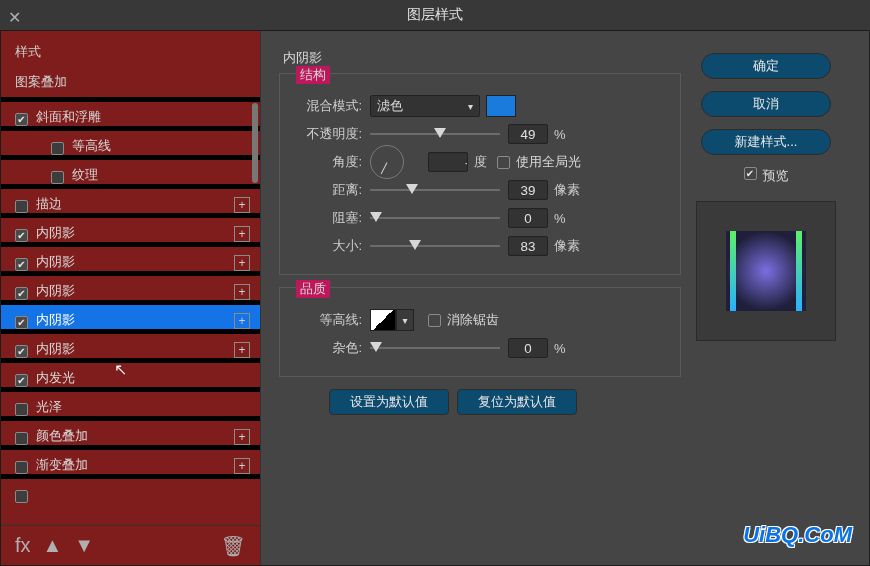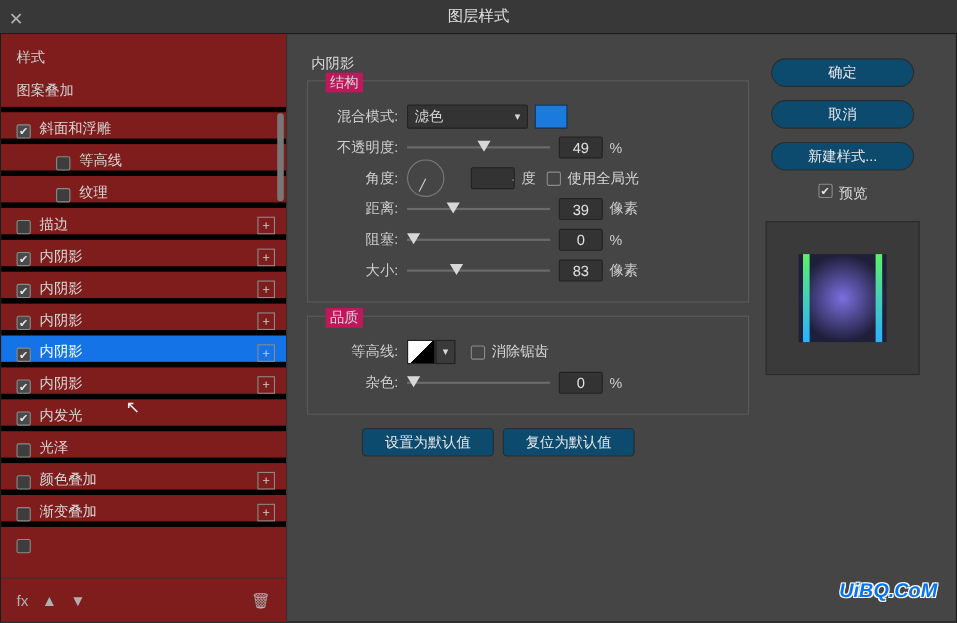--- a/index.html
+++ b/index.html
@@ -12,21 +12,21 @@
   .side-sub { padding:6px 14px; color:#cfcfcf; }
   .list { flex:1; overflow:hidden; position:relative;}
   .row { display:flex; align-items:flex-end; height:29px; padding:0 10px 0 14px; border-top:5px solid #000000; }
   .row.sub { padding-left:50px; }
   .row.sel { background:#1473e6; color:#fff; }
   .row .cb { width:13px; height:13px; border:1px solid #8a8a8a; border-radius:2px; margin-right:8px; display:flex; align-items:center; justify-content:center; font-size:10px; color:#fff; background:#3d3d3d;}
   .row .cb.on { background:#4a4a4a; }
   .row .cb.on::after { content:"✔"; font-size:10px; color:#e8e8e8; }
   .row .lbl { flex:1; }
   .row .plus { width:16px; height:16px; border:1px solid #8a8a8a; display:flex; align-items:center; justify-content:center; font-size:12px; color:#ccc; }
-  .side-footer { height:40px; display:flex; align-items:center; padding:0 14px; border-top:1px solid #333; gap:12px; font-size:14px;}
+  .side-footer { height:40px; display:flex; align-items:center; padding:0 14px; border-top:1px solid #333; gap:12px; font-size:20px;}
   .side-footer .ic { color:#b0b0b0; font-style:normal;}
   .side-footer .trash { margin-left:auto; }
   .main { flex:1; padding:10px 18px 10px 18px; display:flex; }
   .panel { flex:1; }
   .panel-title { padding:8px 0 6px 4px; }
   .group { border:1px solid #5a5a5a; padding:10px 12px 14px; margin-bottom:12px; position:relative;}
   .group-legend { position:relative; top:-18px; left:4px; background:#be185d; display:inline-block; padding:0 4px; }
   .grow { margin-top:-10px; }
   .form-row { display:flex; align-items:center; height:28px; }
   .form-row label { width:70px; text-align:right; margin-right:8px; color:#cfcfcf; }
@@ -47,21 +47,21 @@
   .btn-group { display:flex; gap:8px; margin-top:4px; padding-left:50px;}
   .right { width:170px; padding:12px 4px 0 4px; display:flex; flex-direction:column; align-items:center; gap:12px;}
   .right .btn { width:130px; }
   .preview-cb { display:flex; align-items:flex-start; }
   .preview-cb .cb-inline.on::after{content:"✔"; font-size:10px; color:#e8e8e8;}
   .preview-box { width:140px; height:140px; background:#3a3a3a; border:1px solid #2a2a2a; display:flex; align-items:center; justify-content:center; margin-top:4px;}
   .preview-box .thumb-img { width:80px; height:80px; background:radial-gradient(circle at 50% 50%, #7b6fe0, #1f1f3a 70%); position:relative; }
   .preview-box .thumb-img::before, .preview-box .thumb-img::after{ content:""; position:absolute; top:0; bottom:0; width:6px; background:linear-gradient(#5df06a,#2bb0ff);}
   .preview-box .thumb-img::before{left:4px;}
   .preview-box .thumb-img::after{right:4px;}
-  .watermark { position:absolute; right:18px; bottom:18px; font-size:18px; font-weight:bold; font-style:italic; color:#0a74e6; text-shadow:1px 1px 0 #fff, -1px -1px 0 #fff, 1px -1px 0 #fff, -1px 1px 0 #fff;}
+  .watermark { position:absolute; right:18px; bottom:18px; font-size:22px; font-weight:bold; font-style:italic; color:#0a74e6; text-shadow:1px 1px 0 #fff, -1px -1px 0 #fff, 1px -1px 0 #fff, -1px 1px 0 #fff;}
   .cursor { position:absolute; left:114px; top:360px; font-size:16px; color:#eee; pointer-events:none;}
   .scrollbar { position:absolute; right:2px; top:6px; width:6px; height:80px; background:#777; border-radius:3px;}
 </style>
 </head>
 <body>
 
 <div class="titlebar">
   <span class="close-btn">✕</span>
   <span>图层样式</span>
 </div>

